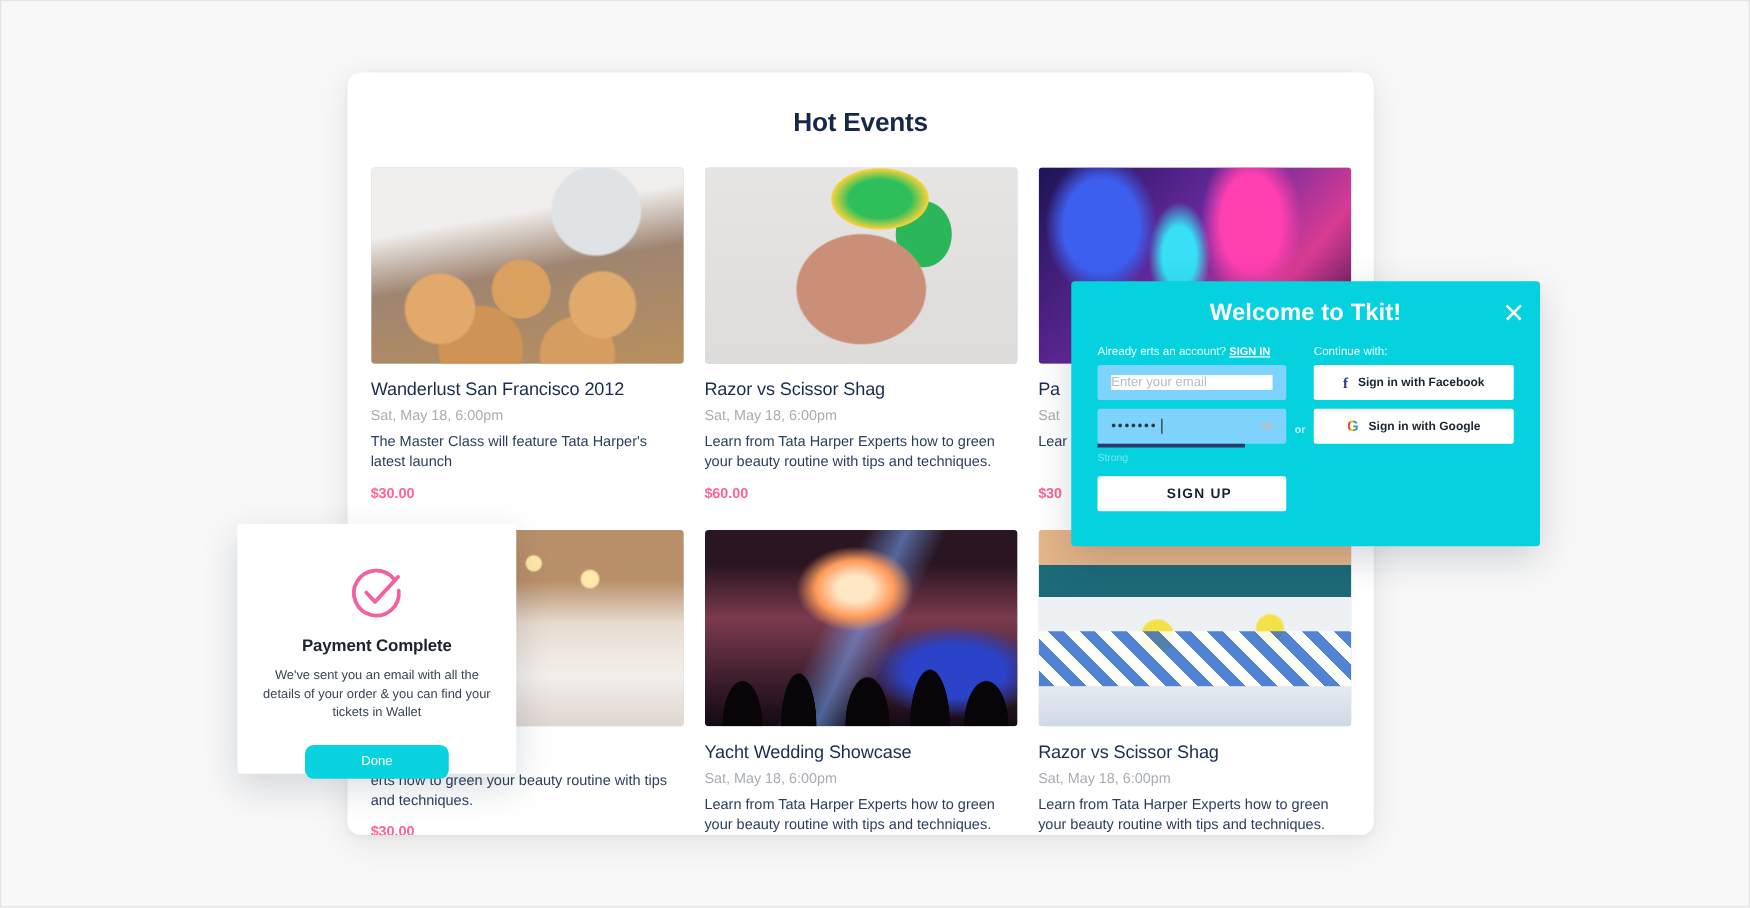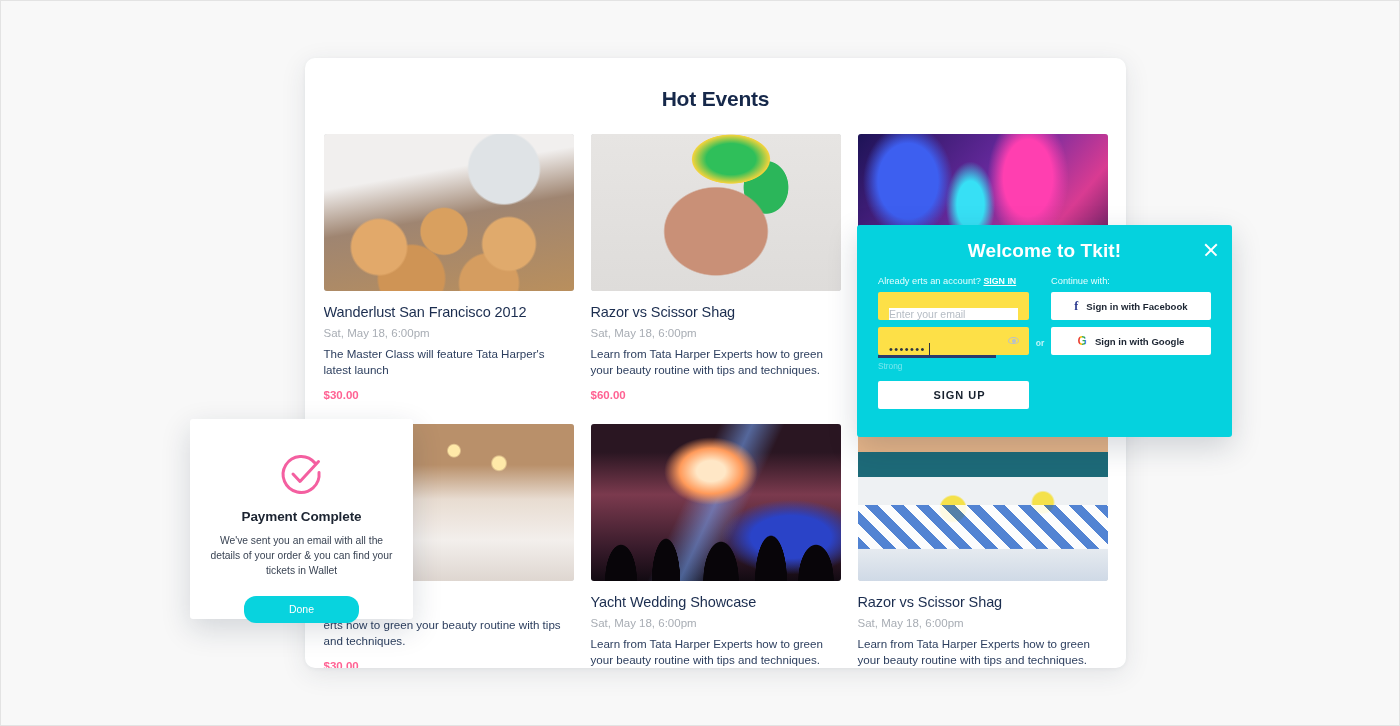--- a/index.html
+++ b/index.html
@@ -13,21 +13,21 @@
   body {
     background: #f8f8f8;
     font-family: "Liberation Sans", sans-serif;
     position: relative;
     border: 1px solid #e3e3e3;
   }
 
   
   #events-panel {
     position: absolute;
-    left: 304px;
+    left: 277px;
     top: 57px;
     width: 821px;
     height: 610px;
     background: #ffffff;
     border-radius: 10px;
     box-shadow: 0 6px 26px rgba(40,50,70,0.10), 0 1px 4px rgba(40,50,70,0.05);
     overflow: hidden;
   }
 
   #page-title {
@@ -186,25 +186,25 @@
   }
   .col-left  { width: 151px; }
   .col-or    { width: 22px; display: flex; align-items: center; justify-content: center; font-weight: bold; }
   .col-right { width: 151px; flex: 1; }
 
   .helper-row { font-size: 9.3px; color: #e4feff; height: 16px; white-space: nowrap; }
   #signin-link { color: #ffffff; font-weight: bold; text-decoration: underline; cursor: pointer; font-size: 8.8px; }
   #continue-label { font-size: 9.3px; color: #e4feff; height: 16px; }
 
   .field {
-    background: #fde047;
+    background: #7dd3fc;
     height: 28px;
     border-radius: 2px;
     display: flex;
-    align-items: flex-end;
+    align-items: center;
     padding: 0 11px;
     position: relative;
   }
   #email-input {
     border: none; outline: none; width: 100%;
     font-family: "Liberation Sans", sans-serif;
     font-size: 10.5px; color: #3a3f46;
   }
   #email-input::placeholder { color: #b5bcc4; }
 
@@ -278,21 +278,21 @@
     color: #1c2431; letter-spacing: -0.1px;
   }
   #payment-message {
     margin: 10px 17px 0 17px; font-size: 10.3px;
     line-height: 1.45; color: #3a4454;
   }
   #payment-done {
     display: block;
     margin: 17px auto 0 auto;
     width: 115px; height: 27px;
-    background: #08d3de; border: none; border-radius: 12px;
+    background: #08d3de; border: none; border-radius: 7px;
     color: #ffffff; font-size: 10.5px; cursor: pointer;
     font-family: "Liberation Sans", sans-serif;
   }
 </style>
 </head>
 <body>
 
 <div id="events-panel">
 
   <h1 id="page-title">Hot Events</h1>

